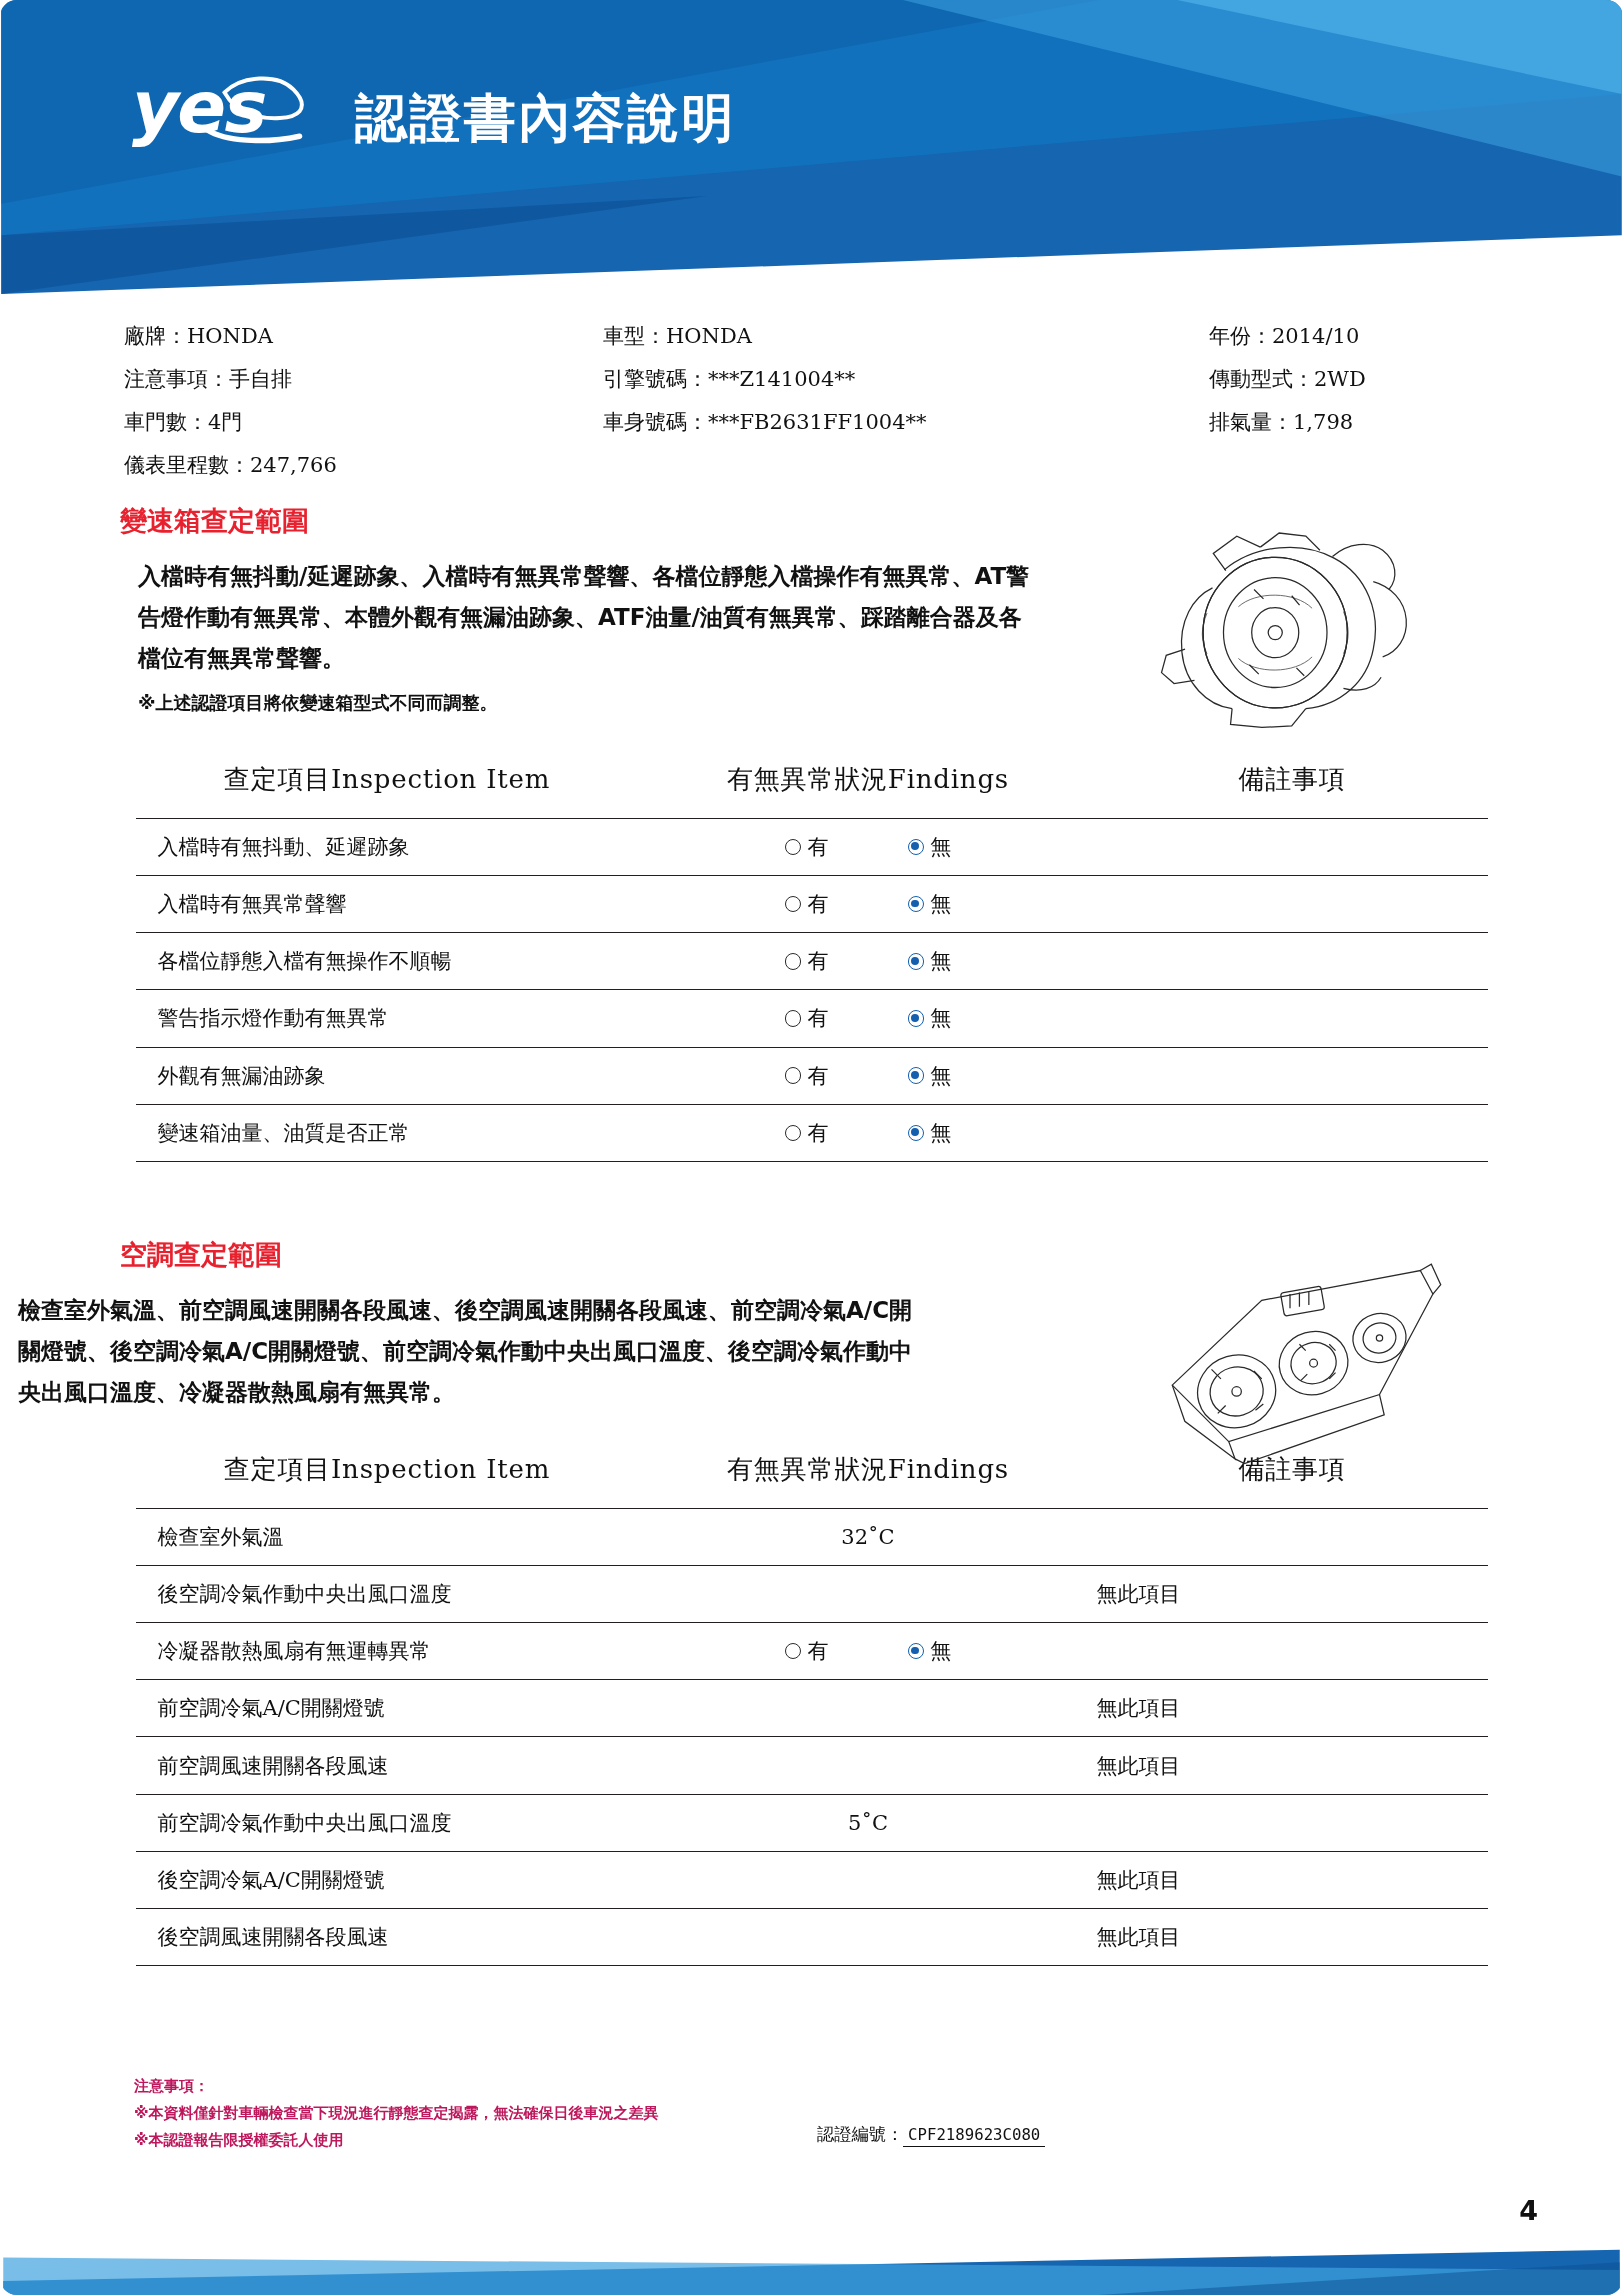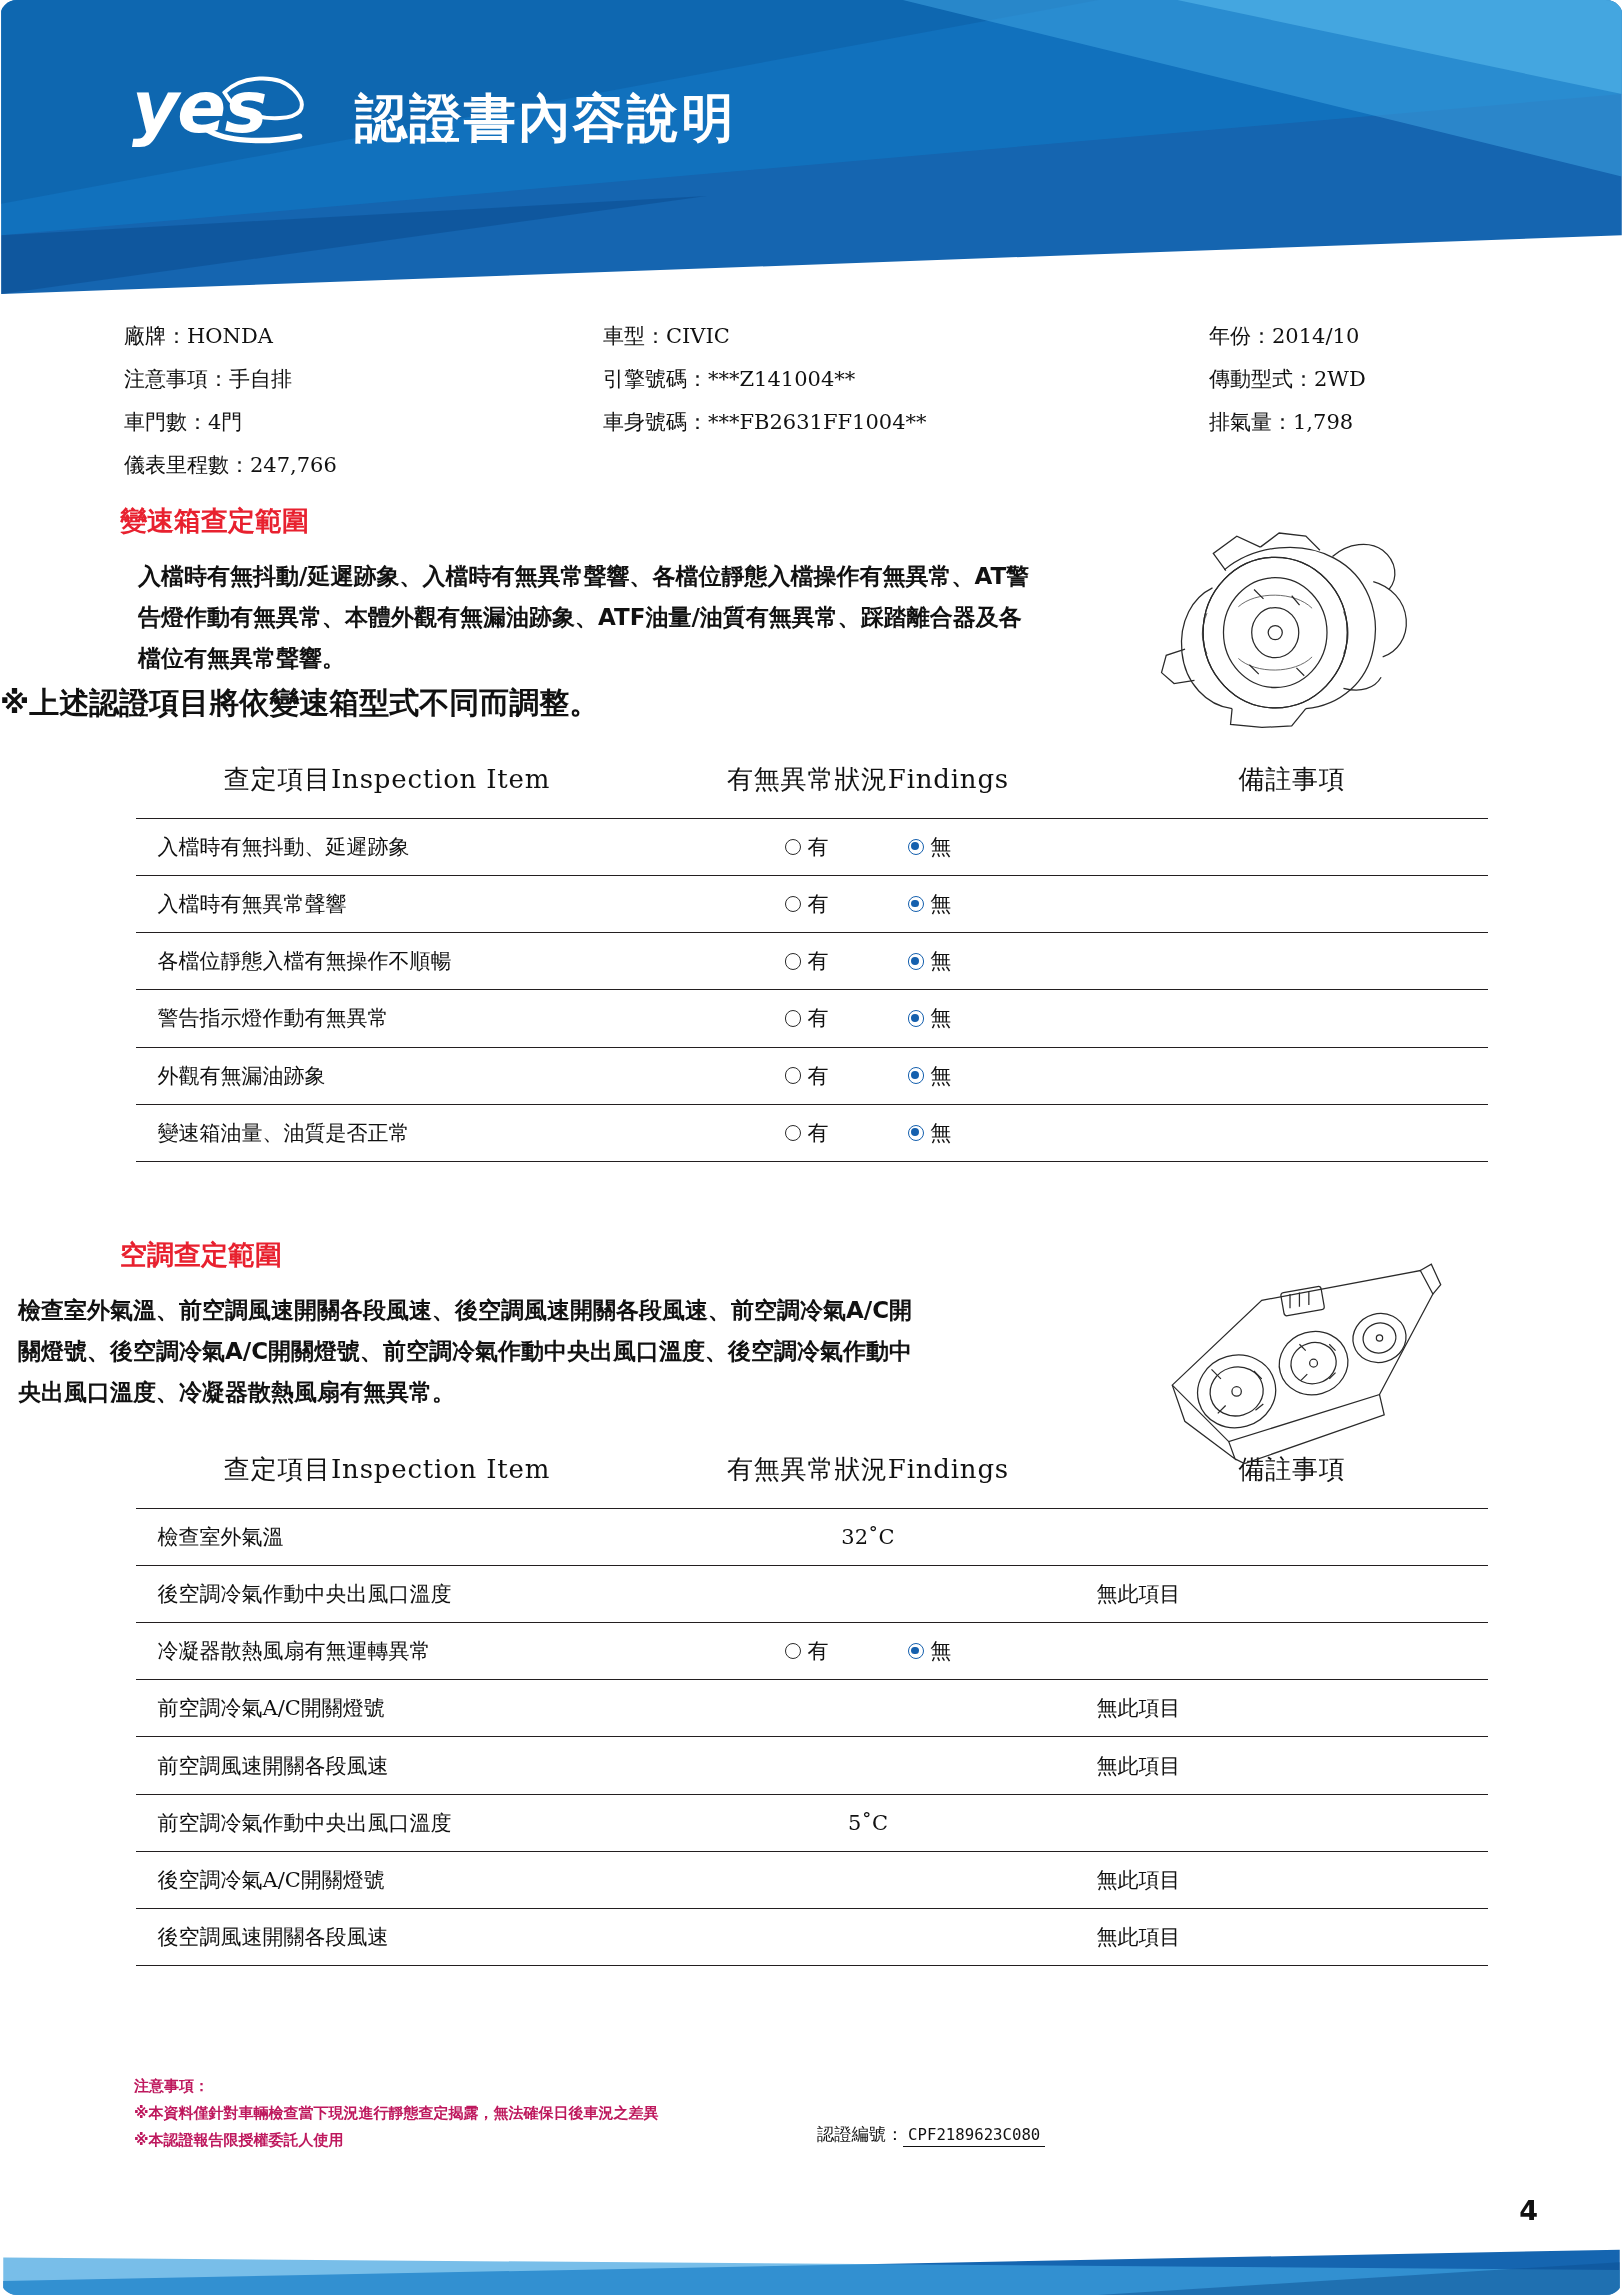--- a/index.html
+++ b/index.html
@@ -99,23 +99,24 @@
     font-weight: bold;
     font-size: 23px;
     line-height: 41px;
     color: #111;
     margin-left: 138px;
     width: 895px;
   }
   .sec-note {
     font-family: "DejaVu Sans", sans-serif;
     font-weight: bold;
-    font-size: 30px;
+    font-size: 18px;
     line-height: 41px;
     color: #111;
+    margin-left: 138px;
   }
 
   .thumb {
     position: absolute;
     right: 187px;
   }
 
   
   .tbl {
     margin: 0 auto;
@@ -260,21 +261,21 @@
   </div>
 
   <div class="vehicle-info">
     <div class="vi-col c1">
       <div>廠牌：HONDA</div>
       <div>注意事項：手自排</div>
       <div>車門數：4門</div>
       <div>儀表里程數：247,766</div>
     </div>
     <div class="vi-col c2">
-      <div>車型：CIVIC</div>
+      <div>車型：HONDA</div>
       <div>引擎號碼：***Z141004**</div>
       <div>車身號碼：***FB2631FF1004**</div>
     </div>
     <div class="vi-col c3">
       <div>年份：2014/10</div>
       <div>傳動型式：2WD</div>
       <div>排氣量：1,798</div>
     </div>
   </div>
 

